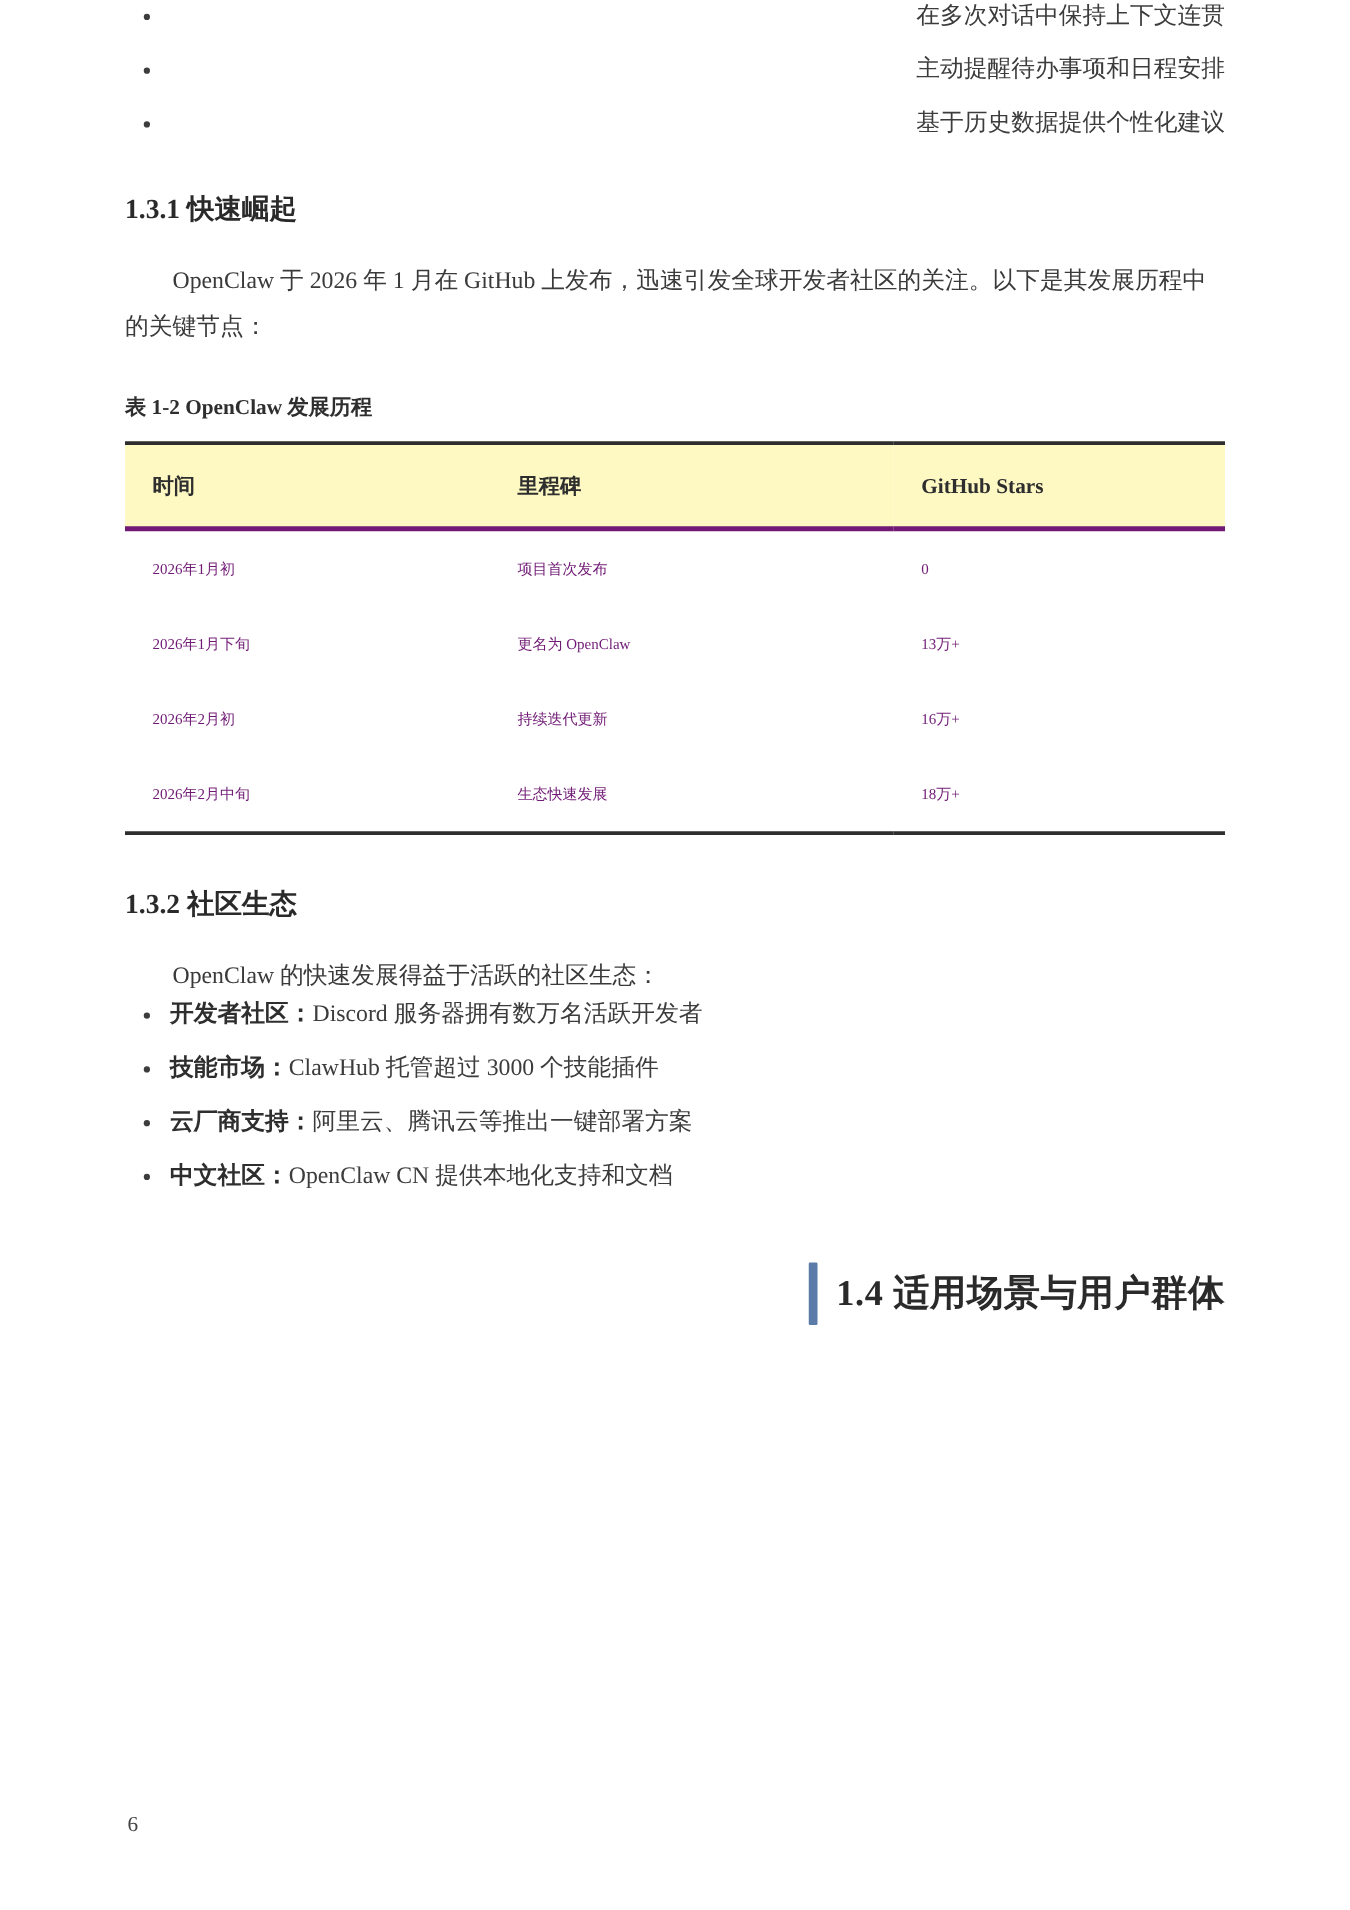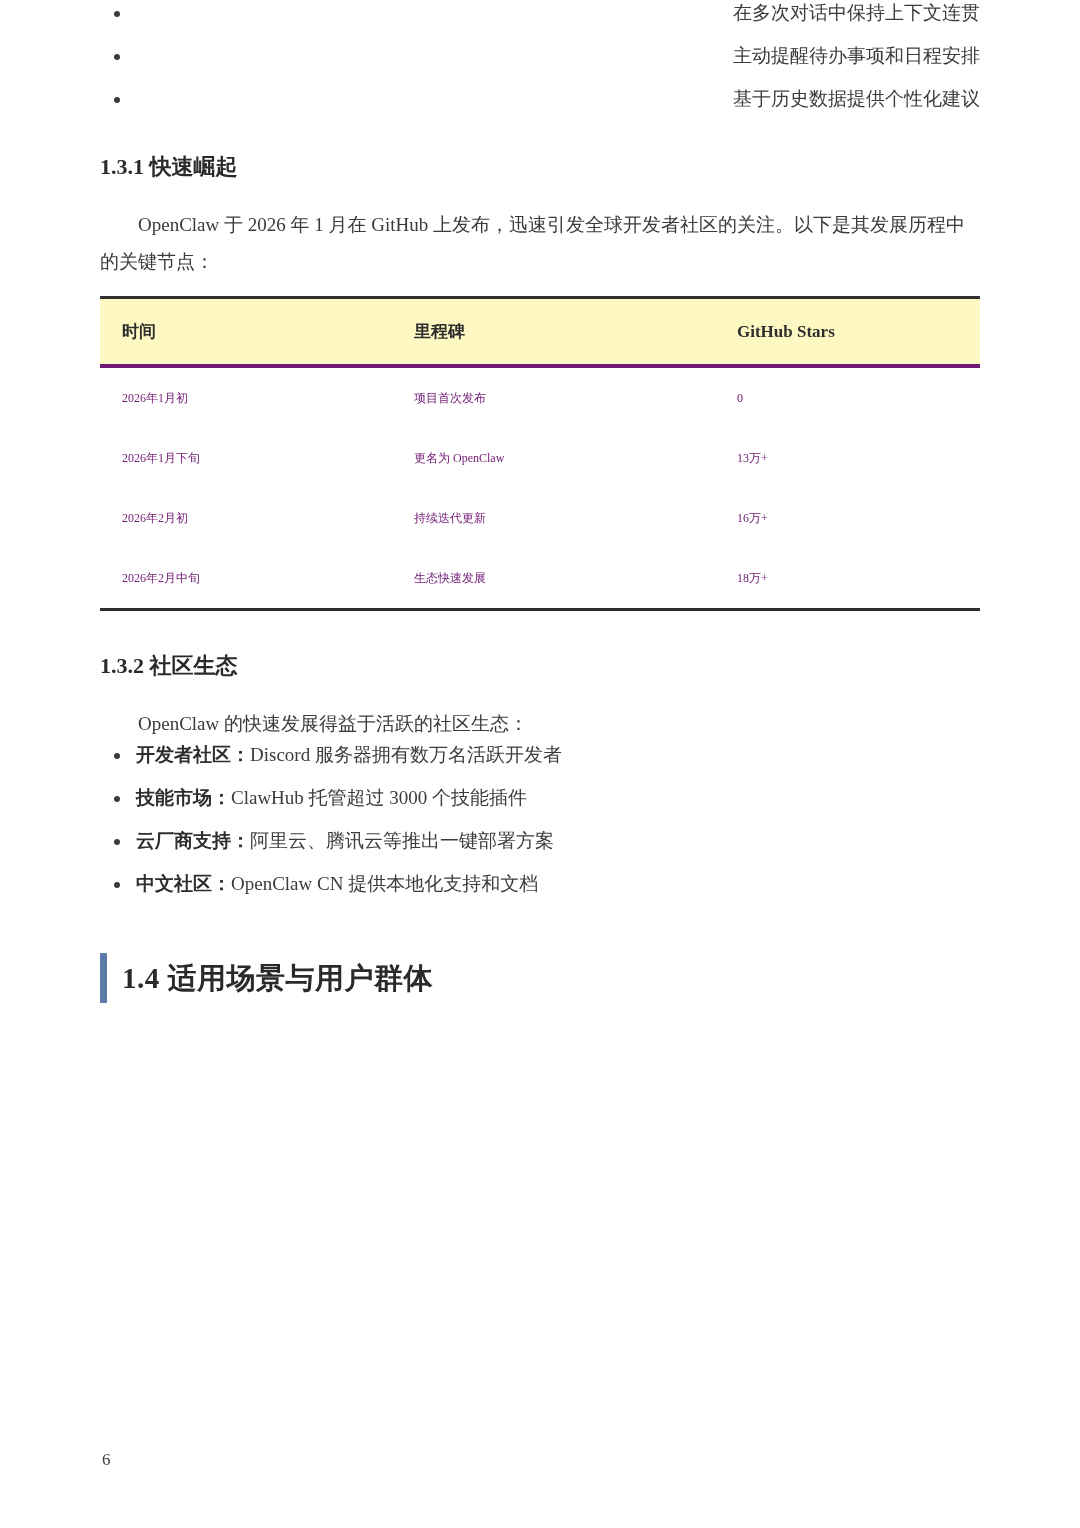--- a/index.html
+++ b/index.html
@@ -122,20 +122,21 @@
       <li>在多次对话中保持上下文连贯</li>
       <li>主动提醒待办事项和日程安排</li>
       <li>基于历史数据提供个性化建议</li>
     </ul>
 
 
     <div class="sub-heading">1.3.1 快速崛起</div>
 
     <p class="body-text">OpenClaw 于 2026 年 1 月在 GitHub 上发布，迅速引发全球开发者社区的关注。以下是其发展历程中的关键节点：</p>
 
+    <div class="table-caption">表 1-2 OpenClaw 发展历程</div>
 
     <table class="milestone-table">
       <colgroup>
         <col style="width:292px">
         <col style="width:323px">
         <col style="width:265px">
       </colgroup>
       <thead>
         <tr>
           <th>时间</th>
@@ -179,21 +180,21 @@
         <span class="bullet-label">技能市场：</span><span>ClawHub 托管超过 3000 个技能插件</span>
       </li>
       <li>
         <span class="bullet-label">云厂商支持：</span><span>阿里云、腾讯云等推出一键部署方案</span>
       </li>
       <li>
         <span class="bullet-label">中文社区：</span><span>OpenClaw CN 提供本地化支持和文档</span>
       </li>
     </ul>
 
-    <div class="section-heading" style="margin-top:56px;">
+    <div class="section-heading" style="margin-top:56px;justify-content:flex-end;">
       <span class="accent-bar" style="background: rgb(91, 124, 168);"></span>
       <span class="section-title">1.4 适用场景与用户群体</span>
     </div>
 
   </div>
 
   <div class="page-number">6</div>
 </div>
 
 </body></html>

